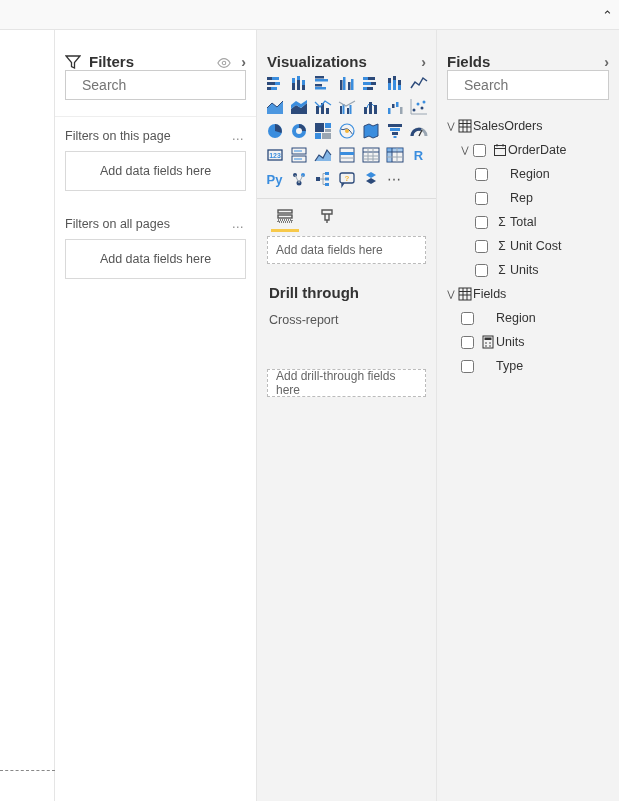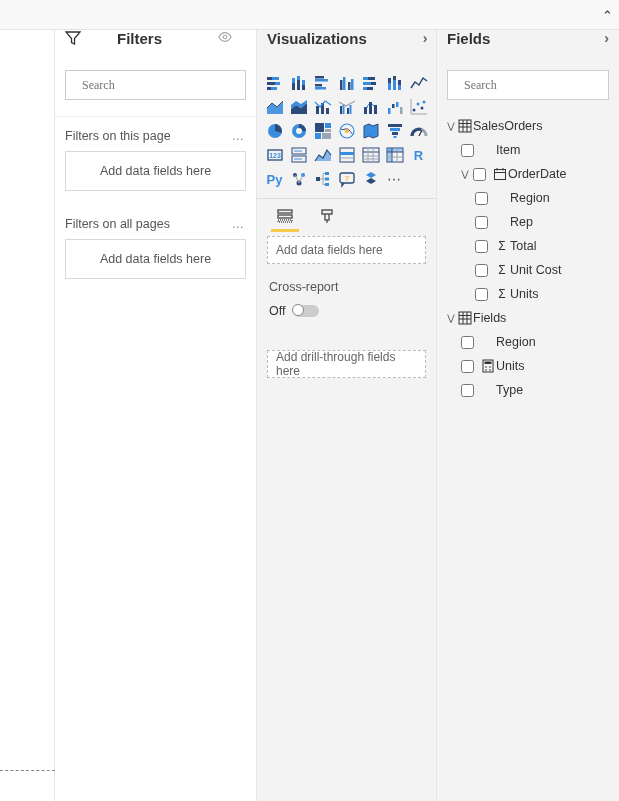--- a/index.html
+++ b/index.html
@@ -9,34 +9,34 @@
   .topbar .caret { position:absolute; right:6px; top:8px; color:#333; }
   .panels { display:flex; height:771px; }
   .canvas-stub { width:55px; border-right:1px solid #e5e5e5; position:relative; }
   .canvas-stub::after { content:""; position:absolute; left:0; bottom:30px; width:55px; border-top:1px dashed #888; }
   .panel { height:100%; display:flex; flex-direction:column; border-right:1px solid #e5e5e5; }
   .panel:last-child { border-right:none; }
   .filters-panel { width:202px; background:#fff; }
   .viz-panel { width:180px; background:#f3f3f3; }
   .fields-panel { width:182px; background:#f3f3f3; }
 
-  .panel-header { display:flex; align-items:flex-start; height:40px; padding:0 10px; font-size:15px; font-weight:600; color:#333;gap:28px; }
+  .panel-header { display:flex; align-items:flex-end; height:40px; padding:0 10px; font-size:15px; font-weight:600; color:#333; }
   .panel-header .spacer { flex:1; }
   .panel-header .chev { font-size:14px; color:#666; cursor:pointer; }
 
   
   .filter-icon { width:16px; height:16px; margin-right:8px; }
   .filter-icon svg { width:16px; height:16px; stroke:#333; stroke-width:1.3; fill:none; }
 
   .eye-icon { width:14px; height:14px; margin-right:10px; opacity:.6; cursor:pointer; }
   .eye-icon svg { width:14px; height:14px; stroke:#666; stroke-width:1.2; fill:none; }
 
   .search-box { margin:0 10px 10px 10px; height:30px; border:1px solid #ccc; background:#fff; display:flex; align-items:center; padding:0 8px; }
   .search-box svg { width:14px; height:14px; stroke:#666; stroke-width:1.5; fill:none; margin-right:6px; }
-  .search-box input { border:none; outline:none; flex:1; font-size:12px; font-family:Liberation Serif, serif; color:#1d4ed8; background:transparent; }
+  .search-box input { border:none; outline:none; flex:1; font-size:14px; font-family:Liberation Sans, sans-serif; color:#1d4ed8; background:transparent; }
 
   .filters-panel .sep { border-top:1px solid #eee; margin:6px 0 0 0; }
   .section-label { display:flex; align-items:center; justify-content:space-between; padding:12px 12px 6px 10px; font-size:12.5px; color:#555; }
   .more-dots { color:#888; cursor:pointer; }
   .drop-zone { margin:2px 10px 8px 10px; height:40px; border:1px solid #d9d9d9; display:flex; align-items:center; justify-content:center; font-size:12.5px; color:#555; background:#fff; }
 
   
   .viz-grid { padding:2px 8px 4px 8px; display:grid; grid-template-columns:repeat(7, 22px); grid-auto-rows:22px; gap:2px; justify-content:center; }
   .viz-icon { width:22px; height:22px; cursor:pointer; display:flex; align-items:center; justify-content:center; }
   .viz-icon svg { width:18px; height:18px; }
@@ -387,28 +387,23 @@
         </div>
         <div class="tool">
           <svg viewBox="0 0 18 18">
               <path d="M4 3h10v4H4z"></path>
               <path d="M7 7v6h4v-6"></path>
               <path d="M9 13v3"></path>
             </svg>
         </div>
       </div>
       <div class="viz-drop">Add data fields here</div>
+      <div class="viz-header2">Drill through</div>
       <div class="opt-row">
         <div class="opt-label">Cross-report</div>
-        <div class="opt-value">
-          <span>Off</span>
-          <div class="toggle off">
-              <div class="knob"></div>
-            </div>
-        </div>
       </div>
       <div class="viz-drop" style="margin-top:26px;">Add drill-through fields here</div>
     </div>
 
     <div class="panel fields-panel">
       <div class="panel-header">
         <span>Fields</span>
         <span class="spacer"></span>
         <span class="chev">›</span>
       </div>
@@ -427,25 +422,20 @@
                 <rect x="1" y="1" width="12" height="12" fill="none" stroke="#333"></rect>
                 <line x1="1" y1="4.5" x2="13" y2="4.5" stroke="#333"></line>
                 <line x1="1" y1="8" x2="13" y2="8" stroke="#333"></line>
                 <line x1="5" y1="1" x2="5" y2="13" stroke="#333"></line>
                 <line x1="9" y1="1" x2="9" y2="13" stroke="#333"></line>
               </svg>
             </span>
             <span class="lbl">SalesOrders</span>
           </div>
           <div class="tree-row child">
-            <input type="checkbox" style="">
-            <span class="sigma-ic"></span>
-            <span class="lbl">Item</span>
-          </div>
-          <div class="tree-row child">
             <span class="ar">⋁</span>
             <input type="checkbox" style="">
             <span class="date-ic">
               <svg width="14" height="14" viewBox="0 0 14 14">
                 <rect x="1.5" y="2.5" width="11" height="10" fill="none" stroke="#333"></rect>
                 <line x1="1.5" y1="5.5" x2="12.5" y2="5.5" stroke="#333"></line>
                 <line x1="4" y1="1" x2="4" y2="3.5" stroke="#333"></line>
                 <line x1="10" y1="1" x2="10" y2="3.5" stroke="#333"></line>
               </svg>
             </span>

